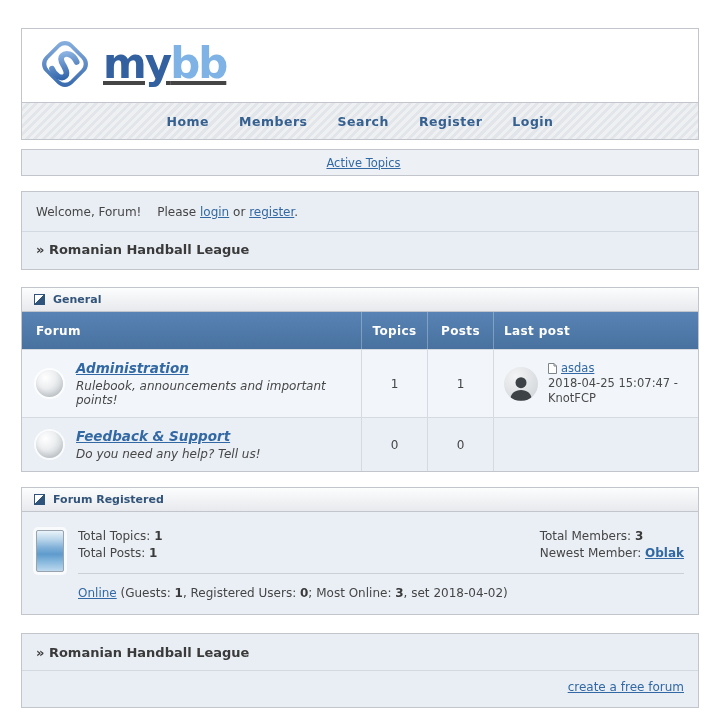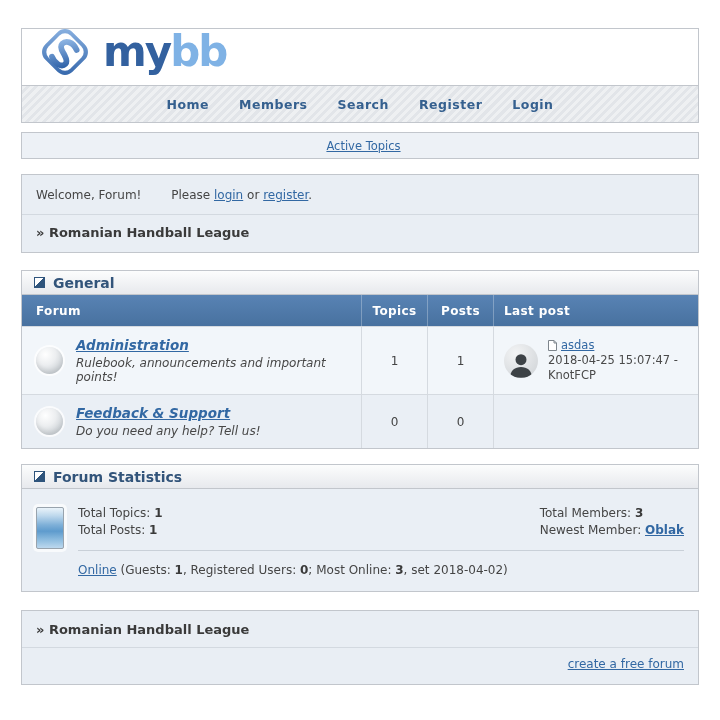--- a/index.html
+++ b/index.html
@@ -13,23 +13,24 @@
     overflow: hidden;
   }
   .wrap { width: 678px; margin: 0 auto; padding-top: 28px; }
 
   a { color:#3268a3; text-decoration: underline; cursor: pointer; }
 
   
   .header-box {
     border: 1px solid #c2c6cc;
     background: #ffffff;
-    height: 58px;
-    display: flex; align-items: flex-end;
+    height: 75px;
+    display: flex; align-items: center;
     padding-left: 13px;
+    text-decoration: underline;
   }
   .logo { display: flex; align-items: center; gap: 8px; }
   .logo-text { font-weight: bold; font-size: 42px; letter-spacing: -2px; line-height: 1; margin-top:-4px; }
   .logo-my { color: #33619f; }
   .logo-bb { color: #7fb2e5; }
 
   
   .nav-bar {
     border: 1px solid #c2c6cc; border-top: none;
     height: 37px;
@@ -49,48 +50,48 @@
     background: #edf1f6;
     height: 27px;
     display: flex; align-items: center; justify-content: center;
     font-size: 11.5px;
     padding-left: 7px;
   }
 
   
   .welcome-box { margin-top: 15px; border: 1px solid #c2c6cc; background: #e9eef4; }
   .welcome-row { padding: 13px 14px 12px; color: #454545; }
-  .welcome-row .sep-space { margin-left: 26px; }
+  .welcome-row .sep-space { margin-left: 12px; }
   .crumb-row {
     border-top: 1px solid #d3d9e0;
     padding: 10px 14px 12px;
     font-weight: bold; font-size: 13px; color: #3a3a3a;
   }
 
   
   .forums-box { margin-top: 17px; border: 1px solid #c2c6cc; background: #f2f6fa; }
   .cat-head {
     height: 24px;
     background: linear-gradient(#fcfdfd, #e7e9ed);
     border-bottom: 1px solid #c2c6cc;
     display: flex; align-items: center; gap: 8px;
     padding-left: 12px;
-    font-weight: bold; font-size: 14px; color: #32547a;
+    font-weight: bold; font-size: 11px; color: #32547a;
   }
   .collapse-icon {
     width: 11px; height: 11px; flex: none;
     border: 1px solid #2e547c;
     background: linear-gradient(135deg, #ffffff 0 45%, #2e547c 45%);
     cursor: pointer;
   }
   .thead {
     display: flex; align-items: stretch;
     background: linear-gradient(#5883b4, #48719f);
     color: #fff; font-weight: bold; font-size: 12px; letter-spacing: .4px;
-    height: 31px;
+    height: 37px;
   }
   .thead > div { display: flex; align-items: center; }
   .col-forum { flex: 1; padding-left: 14px; }
   .col-topics { width: 66px; justify-content: center; border-left: 1px solid rgba(255,255,255,.28); }
   .col-posts  { width: 66px; justify-content: center; border-left: 1px solid rgba(255,255,255,.28); }
   .col-last   { width: 205px; padding-left: 10px; border-left: 1px solid rgba(255,255,255,.28); }
 
   .frow { display: flex; align-items: stretch; border-top: 1px solid #d5dae0; }
   .frow.alt { background: #eaeff5; }
   .frow .cell-forum { flex: 1; display: flex; align-items: center; gap: 13px; padding: 10px 10px 10px 14px; font-style: italic; }
@@ -249,21 +250,21 @@
       </div>
       <div class="cell-num">0</div>
       <div class="cell-num">0</div>
       <div class="cell-last"></div>
     </div>
   </div>
 
   <div class="stats-box">
     <div class="cat-head">
       <span class="collapse-icon"></span>
-      <span>Forum Statistics</span>
+      <span>Forum Registered</span>
     </div>
     <div class="stats-body">
       <span class="stats-icon"></span>
       <div class="stats-content">
         <div class="stats-cols">
           <div>
             <div class="stats-line"><span>Total Topics: </span><b>1</b></div>
             <div class="stats-line"><span>Total Posts: </span><b>1</b></div>
           </div>
           <div class="stats-right">

